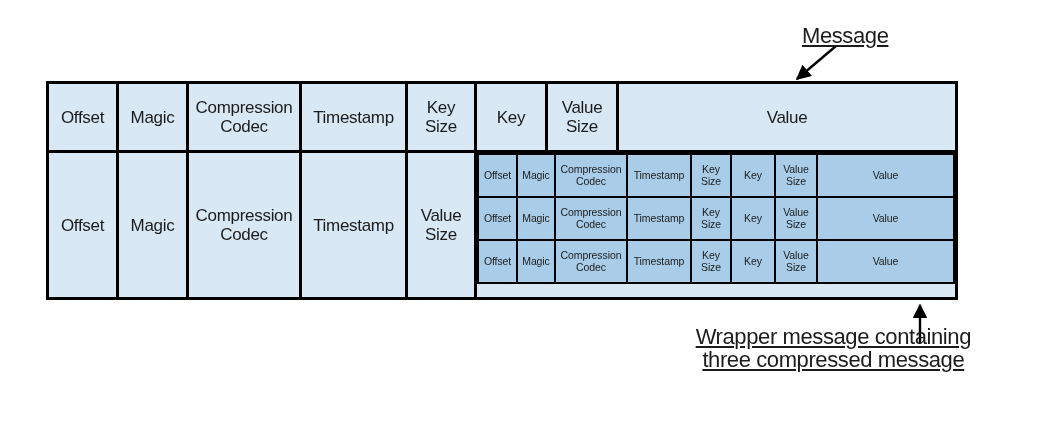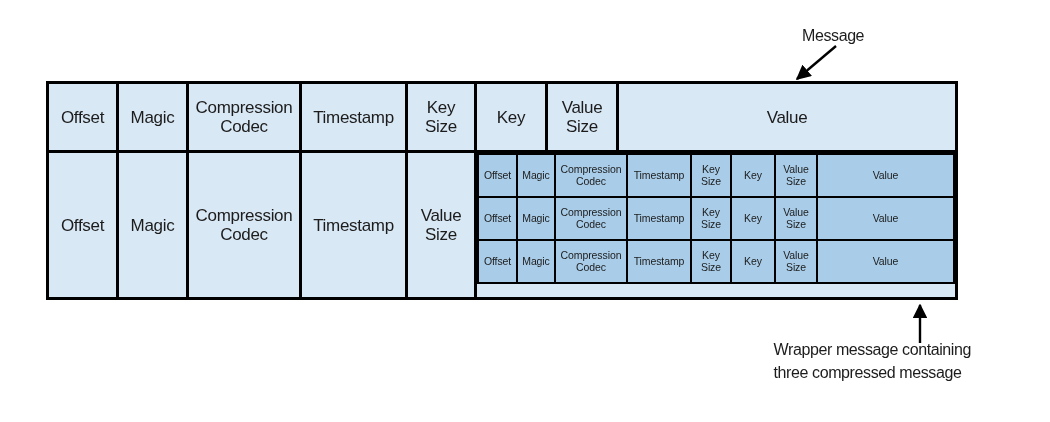--- a/index.html
+++ b/index.html
@@ -75,25 +75,26 @@
   .i-ts        { flex: 0 0 62px; }
   .i-keysize   { flex: 0 0 38px; padding: 0 6px; }
   .i-key       { flex: 0 0 42px; }
   .i-valuesize { flex: 0 0 40px; padding: 0 7px; }
   .i-value     { flex: 1; }
   .bottom-strip { flex: 1; background: var(--cell-light); }
 
   
   .annotation {
     position: absolute;
-    font-size: 16px; line-height: 23px; letter-spacing: -0.4px;
+    font-size: 22px; line-height: 23px; letter-spacing: -0.4px;
     color: var(--text);
+    text-decoration: underline;
   }
   .message-label { left: 802px; top: 24px; }
-  .wrapper-label { right: 79px; top: 338px; text-align: left; }
+  .wrapper-label { right: 79px; top: 325px; text-align: center; }
 
   .arrows { position: absolute; left: 0; top: 0; width: 1050px; height: 422px; pointer-events: none; }
 </style>
 </head>
 <body>
 
 <div class="canvas">
 
   <svg class="arrows" viewBox="0 0 1050 422">
     <defs>

